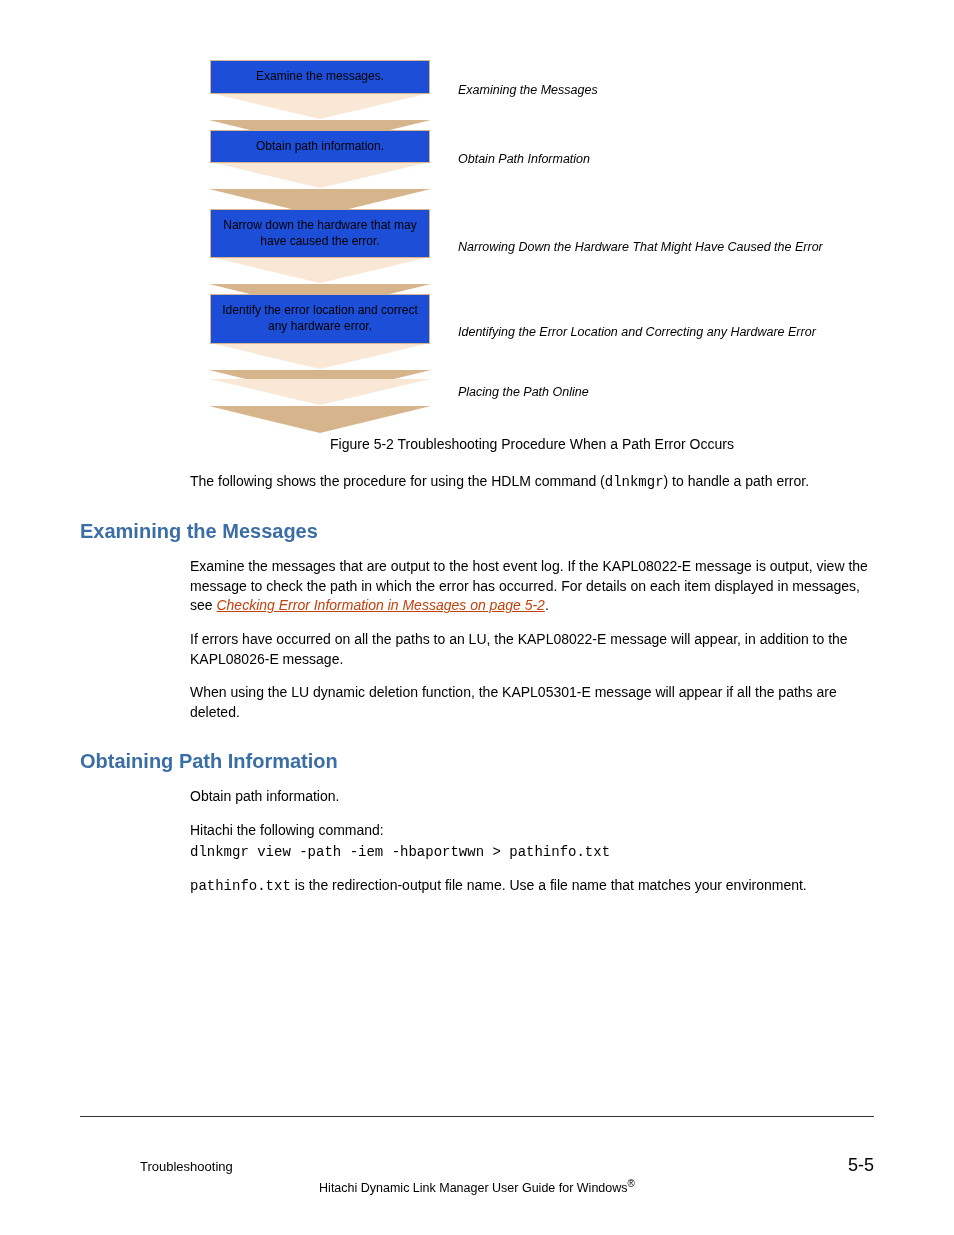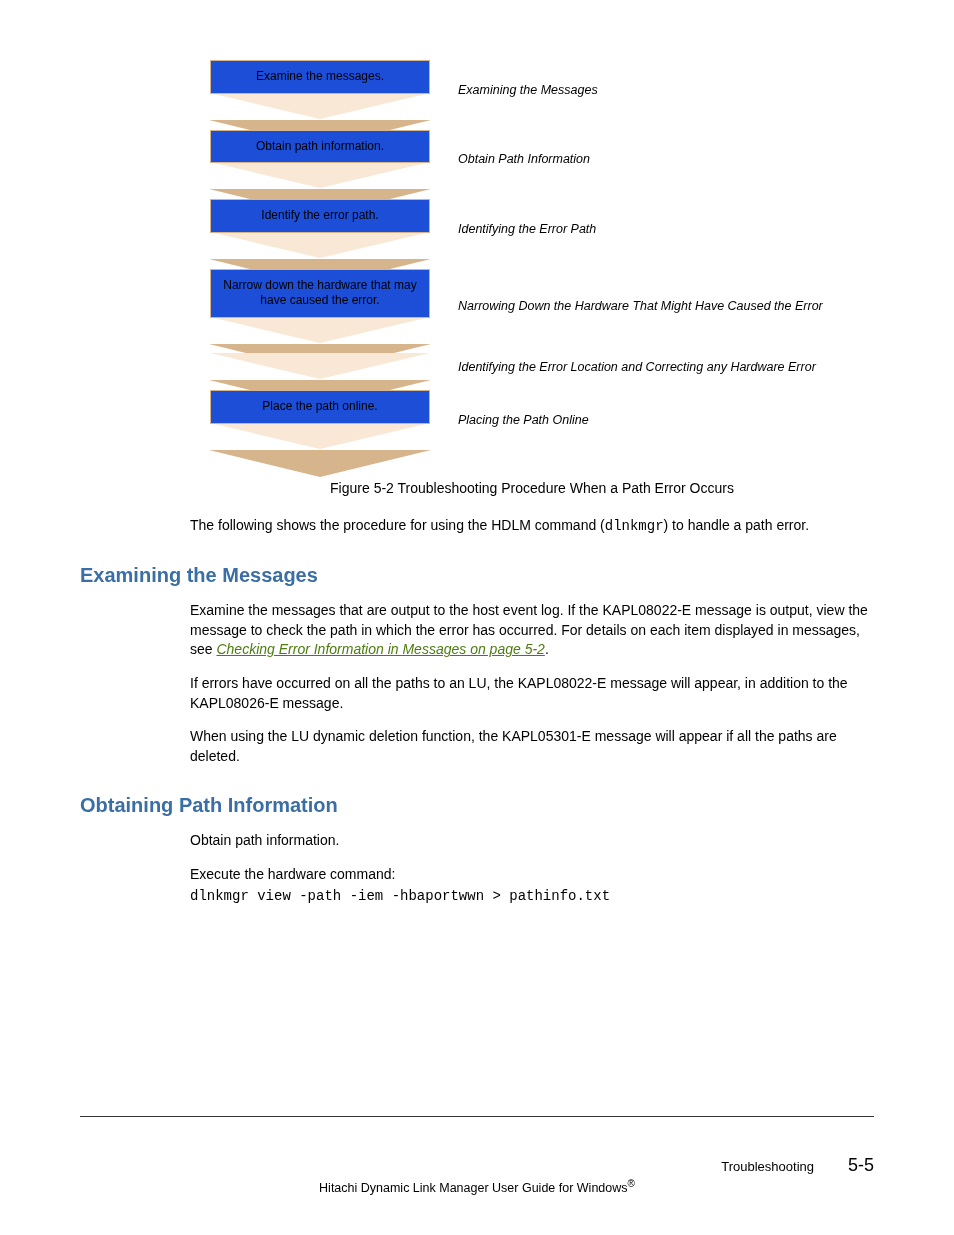--- a/index.html
+++ b/index.html
@@ -86,21 +86,21 @@
     font-family: "Courier New", monospace;
     font-size: 14px;
   }
   h2 {
     color: #3a6ea5;
     font-size: 20px;
     font-weight: bold;
     margin: 28px 0 14px 0;
   }
   a.link {
-    color: #4d7c0f;
+    color: #c2410c;
     text-decoration: underline;
     font-style: italic;
   }
   .command-block {
     margin-left: 110px;
     font-family: "Courier New", monospace;
     font-size: 14px;
     margin-bottom: 14px;
     line-height: 1.4;
   }
@@ -114,21 +114,21 @@
     border-top: 1px solid #333;
     margin-bottom: 4px;
   }
   .footer-row {
     display: flex;
     justify-content: space-between;
     align-items: baseline;
     font-size: 13px;
   }
   .footer-center {
-    text-align: right;
+    text-align: left;
     flex: 1;
     margin-top: 38px;
   }
   .footer-pageno {
     font-size: 18px;
     font-weight: normal;
     width: 60px;
     text-align: right;
   }
   .footer-spacer {
@@ -163,52 +163,44 @@
     <div class="flow-row">
       <div class="flow-box-wrap">
         <div class="flow-box">Obtain path information.</div>
         <div class="arrow-outer"></div>
           <div class="arrow-down"></div>
       </div>
       <div class="flow-label">Obtain Path Information</div>
     </div>
     <div class="flow-spacer"></div>
 
-    <div class="flow-row">
-      <div class="flow-box-wrap">
-        <div class="flow-box">Identify the error path.</div>
-        <div class="arrow-outer"></div>
-          <div class="arrow-down"></div>
-      </div>
-      <div class="flow-label">Identifying the Error Path</div>
-    </div>
     <div class="flow-spacer"></div>
 
     <div class="flow-row">
       <div class="flow-box-wrap">
         <div class="flow-box">Narrow down the hardware that may have caused the error.</div>
         <div class="arrow-outer"></div>
           <div class="arrow-down"></div>
       </div>
       <div class="flow-label">Narrowing Down the Hardware That Might Have Caused the Error</div>
     </div>
     <div class="flow-spacer"></div>
 
     <div class="flow-row">
       <div class="flow-box-wrap">
+        <div class="flow-box">Identify the error location and correct any hardware error.</div>
         <div class="arrow-outer"></div>
           <div class="arrow-down"></div>
       </div>
       <div class="flow-label">Identifying the Error Location and Correcting any Hardware Error</div>
     </div>
     <div class="flow-spacer"></div>
 
     <div class="flow-row">
       <div class="flow-box-wrap">
-        <div class="flow-box">Place the path online.</div>
         <div class="arrow-outer"></div>
           <div class="arrow-down"></div>
       </div>
       <div class="flow-label">Placing the Path Online</div>
     </div>
 
   </div>
 
   <div class="figure-caption">Figure 5-2 Troubleshooting Procedure When a Path Error Occurs</div>
 
@@ -223,23 +215,26 @@
   </div>
 
   <div class="body-text">If errors have occurred on all the paths to an LU, the KAPL08022-E message will appear, in addition to the KAPL08026-E message.</div>
 
   <div class="body-text">When using the LU dynamic deletion function, the KAPL05301-E message will appear if all the paths are deleted.</div>
 
   <h2>Obtaining Path Information</h2>
 
   <div class="body-text">Obtain path information.</div>
 
-  <div class="body-text" style="margin-bottom:2px">Execute the hardware command:</div>
+  <div class="body-text" style="margin-bottom:2px">Hitachi the following command:</div>
   <div class="command-block">dlnkmgr view -path -iem -hbaportwwn &gt; pathinfo.txt</div>
 
+  <div class="body-text">
+    <span class="code">pathinfo.txt</span><span> is the redirection-output file name. Use a file name that matches your environment.</span>
+  </div>
 
   <div class="footer">
     <div class="footer-line"></div>
     <div class="footer-row">
       <div class="footer-spacer"></div>
       <div class="footer-center">Troubleshooting</div>
       <div class="footer-pageno">5-5</div>
     </div>
     <div class="footer-guide">
       <span>Hitachi Dynamic Link Manager User Guide for Windows</span><sup>®</sup>

